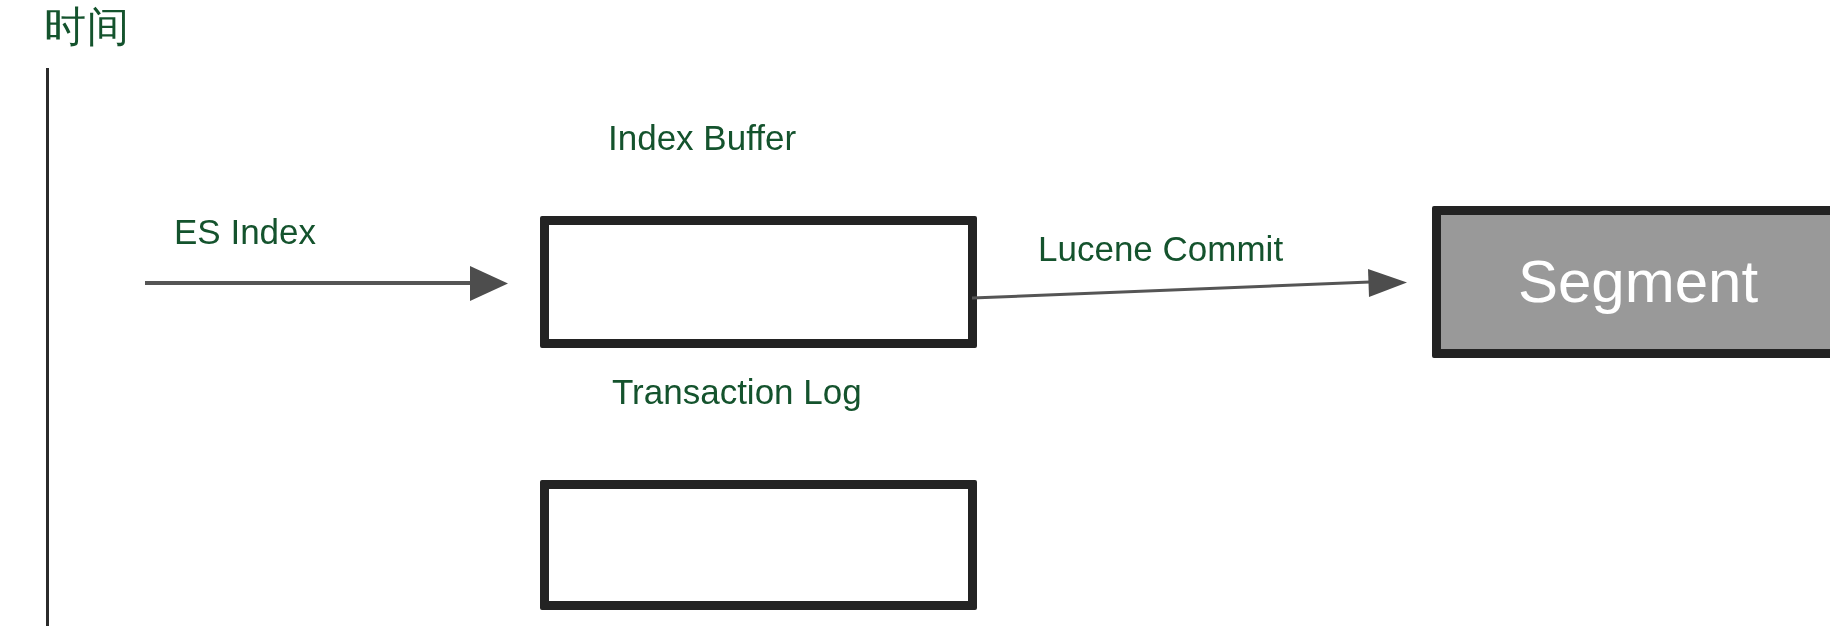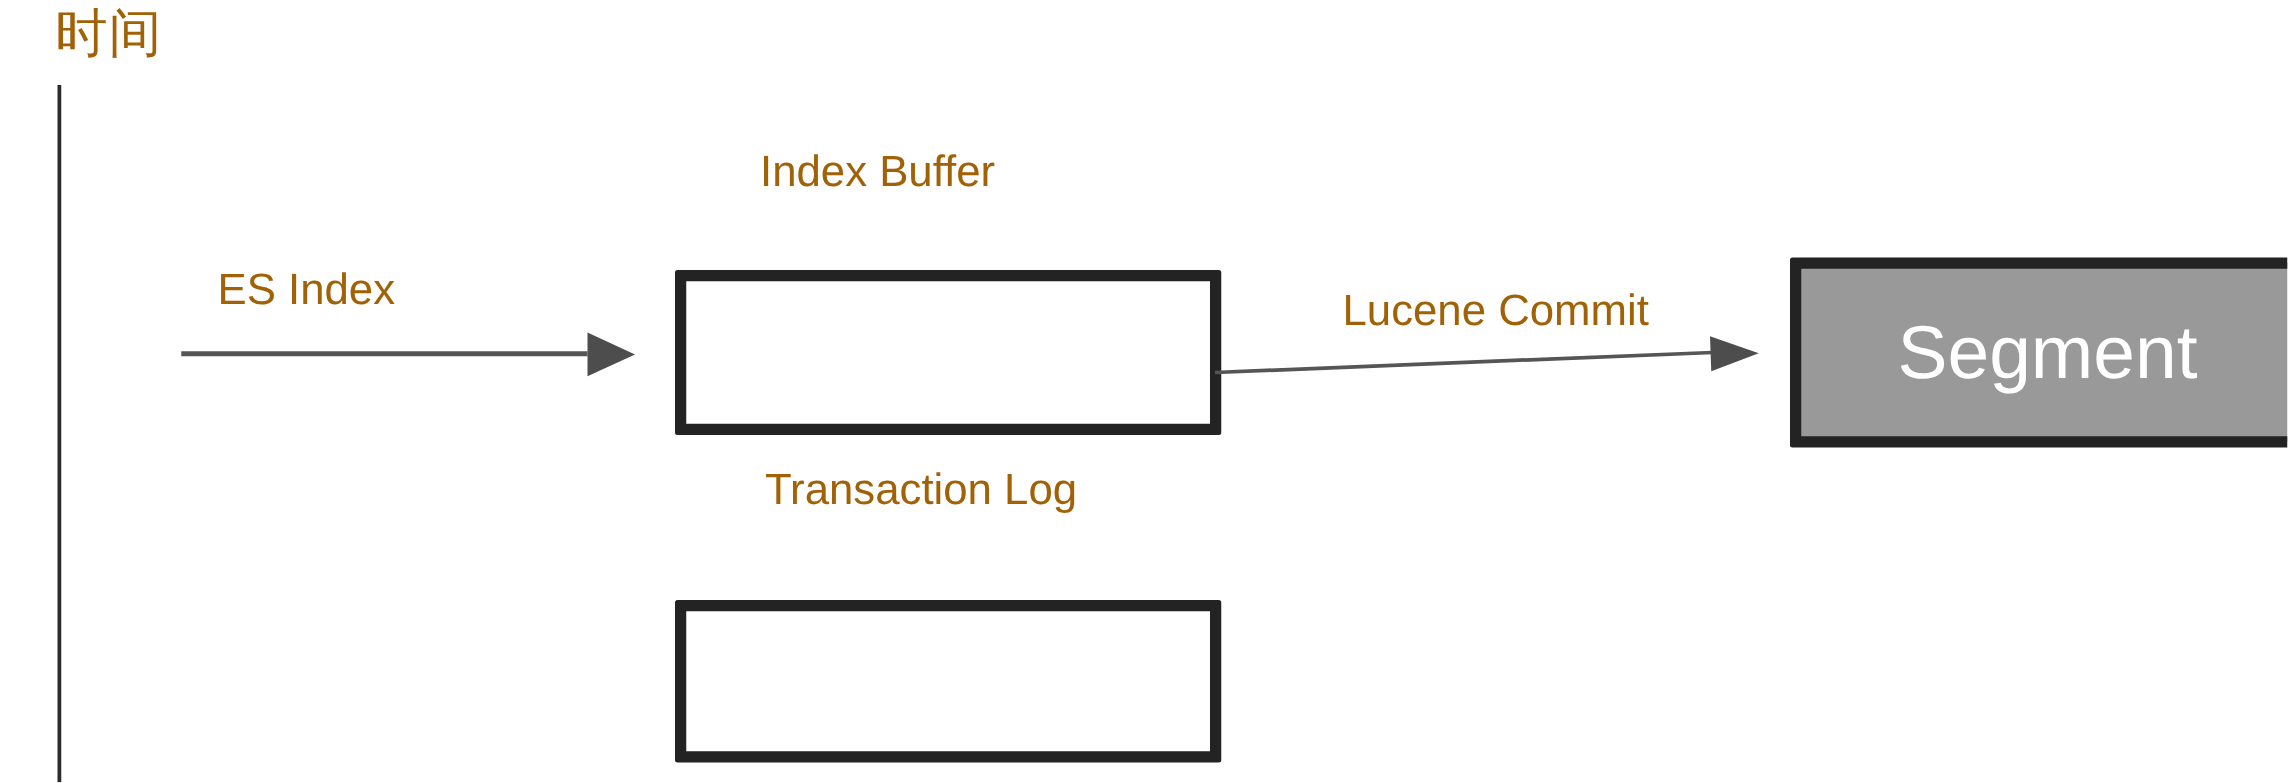--- a/index.html
+++ b/index.html
@@ -12,21 +12,21 @@
   }
   #canvas {
     position: relative;
     width: 1830px;
     height: 626px;
     background: #ffffff;
     overflow: hidden;
   }
   .label {
     position: absolute;
-    color: #a16207;
+    color: #14532d;
     white-space: nowrap;
     line-height: 1;
   }
   #time-axis-label {
     left: 44px;
     top: 6px;
     font-size: 42px;
     letter-spacing: 1px;
   }
   #time-axis-line {
@@ -47,21 +47,21 @@
     top: 120px;
     font-size: 35px;
     margin-left: 16px;
   }
   #transaction-log-label {
     left: 612px;
     top: 374px;
     font-size: 35px;
   }
   #lucene-commit-label {
-    left: 1074px;
+    left: 1038px;
     top: 231px;
     font-size: 35px;
   }
   .node-box {
     position: absolute;
     box-sizing: border-box;
     background: #ffffff;
     border: 9px solid #232323;
     border-radius: 2px;
   }

